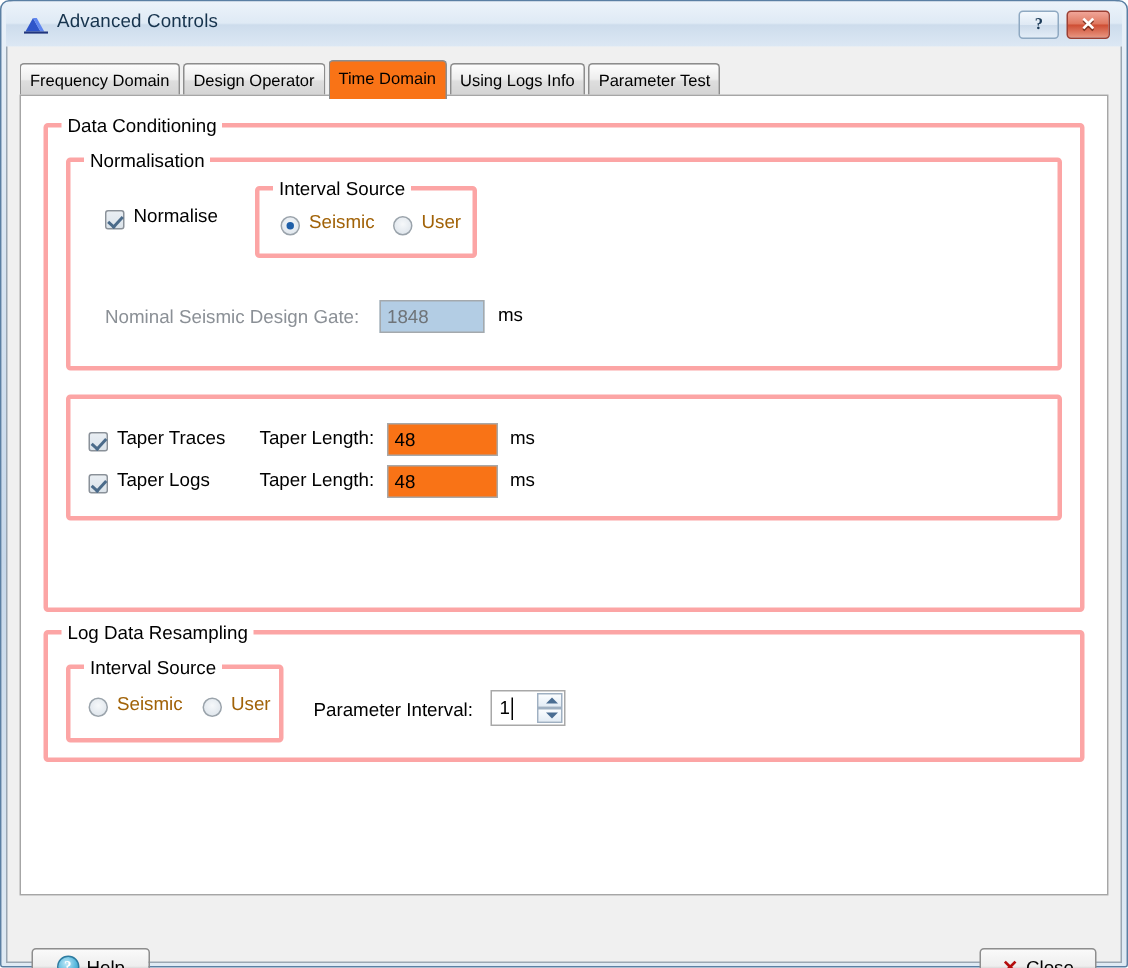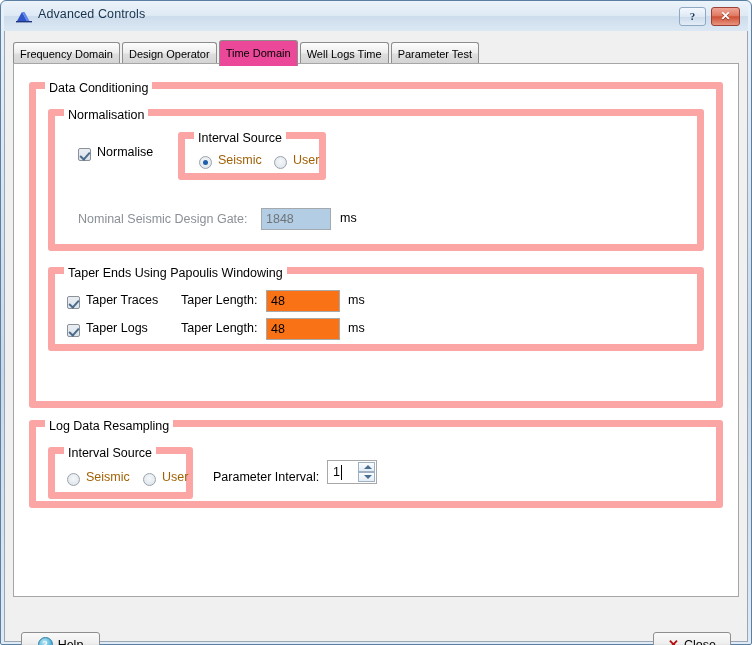--- a/index.html
+++ b/index.html
@@ -128,41 +128,41 @@
     border-top-left-radius: 3px;
     border-top-right-radius: 3px;
     background: linear-gradient(to bottom, #fdfdfd 0%, #ededed 45%, #dedede 50%, #d2d2d2 100%);
     margin-right: 2px;
     vertical-align: bottom;
     cursor: default;
   }
   .tab.active {
     height: 26px;
     line-height: 25px;
-    background: #ec4899;
+    background: #f97316;
     border-color: #8d8d8d;
     z-index: 5;
     margin-bottom: -1px;
   }
 
   
   #tabpage {
     position: absolute;
     left: 8px; top: 32px; right: 8px;
     height: 534px;
     background: #ffffff;
     border: 1px solid #a6a6a6;
     box-sizing: border-box;
   }
 
   
   .group {
     position: absolute;
     box-sizing: border-box;
-    border: 7px solid #fca5a5;
+    border: 3px solid #fca5a5;
     border-radius: 3px;
     background: transparent;
   }
   .group > .legend {
     position: absolute;
     top: -8px;
     left: 9px;
     padding: 0 4px;
     background: #ffffff;
     font-size: 12.5px;
@@ -365,21 +365,21 @@
         <span>?</span>
       </div>
       <div class="winbtn" id="close-winbtn">
         <span>✕</span>
       </div>
     </div>
 
     <div id="client">
 
       <div id="tabstrip">
-        <div class="tab"><span>Frequency Domain</span></div><div class="tab"><span>Design Operator</span></div><div class="tab active"><span>Time Domain</span></div><div class="tab"><span>Well Logs Time</span></div><div class="tab"><span>Parameter Test</span></div>
+        <div class="tab"><span>Frequency Domain</span></div><div class="tab"><span>Design Operator</span></div><div class="tab active"><span>Time Domain</span></div><div class="tab"><span>Using Logs Info</span></div><div class="tab"><span>Parameter Test</span></div>
       </div>
 
       <div id="tabpage">
 
         <div class="group" id="grp-data-conditioning">
           <div class="legend">Data Conditioning</div>
 
           <div class="group" id="grp-normalisation">
             <div class="legend">Normalisation</div>
 
@@ -393,21 +393,20 @@
               <div class="radio" style="left:89px; top:17px;"></div>
               <div class="radio-label" style="left:108px; top:14px;">User</div>
             </div>
 
             <div class="static-label dim" style="left:23px; top:96px;">Nominal Seismic Design Gate:</div>
             <div class="field disabled" style="left:206px; top:92px; width:70px;">1848</div>
             <div class="unit" style="left:285px; top:95px;">ms</div>
           </div>
 
           <div class="group" id="grp-taper">
-            <div class="legend">Taper Ends Using Papoulis Windowing</div>
 
             <div class="cb checked" style="left:12px; top:22px;"></div>
             <div class="cb-label" style="left:31px; top:19px;text-align:center;">Taper Traces</div>
             <div class="static-label" style="left:126px; top:19px;">Taper Length:</div>
             <div class="field" style="left:211px; top:16px; width:74px;">48</div>
             <div class="unit" style="left:293px; top:19px;">ms</div>
 
             <div class="cb checked" style="left:12px; top:50px;"></div>
             <div class="cb-label" style="left:31px; top:47px;">Taper Logs</div>
             <div class="static-label" style="left:126px; top:47px;">Taper Length:</div>

